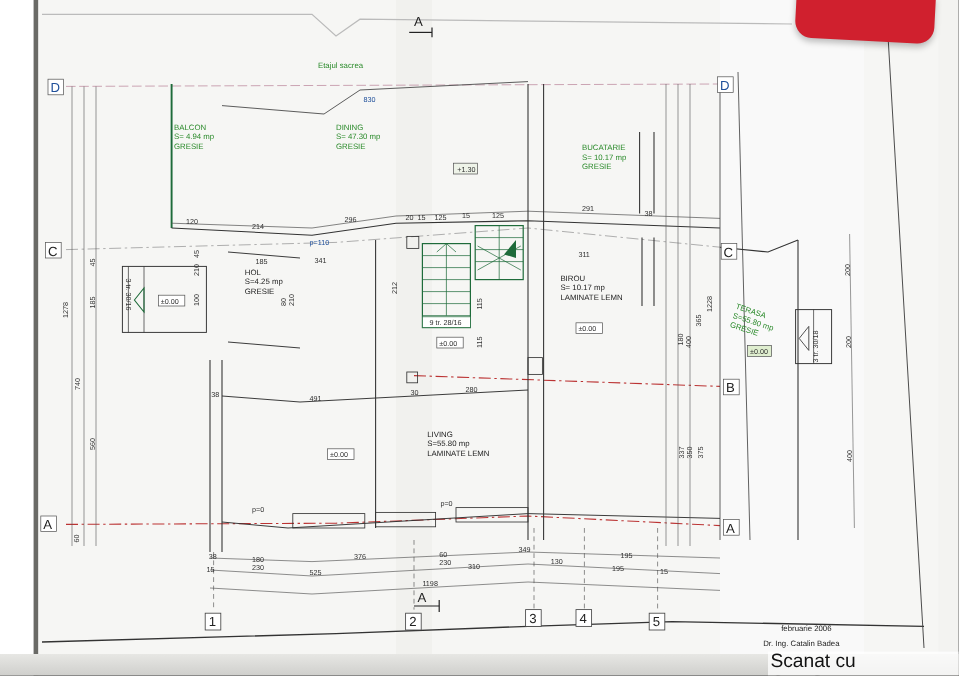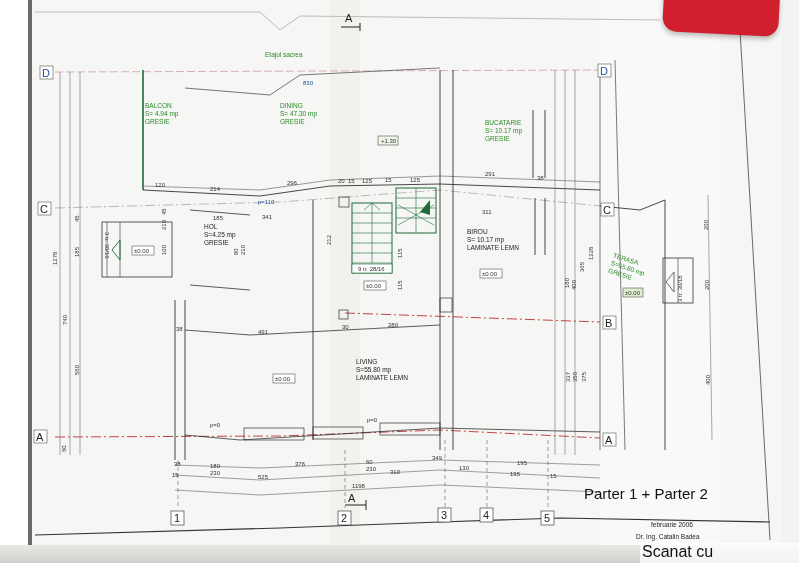--- a/index.html
+++ b/index.html
@@ -284,17 +284,16 @@
     <text class="dim" transform="translate(166,230) rotate(-90)">210</text>
     <text class="dim" transform="translate(166,215) rotate(-90)">45</text>
     <text class="dim" transform="translate(166,255) rotate(-90)">100</text>
     <text class="dim" transform="translate(238,255) rotate(-90)">80</text>
     <text class="dim" transform="translate(245,255) rotate(-90)">210</text>
   </svg>
 
   <div class="redtab"></div>
   <div class="bottomshadow"></div>
 
-  <div class="title">Parter 1 + Parter 2</div>
   <div class="date">februarie 2006</div>
   <div class="author">Dr. Ing. Catalin Badea</div>
   <div class="watermark">Scanat cu CamScanner</div>
 </div>
 
 </body></html>

